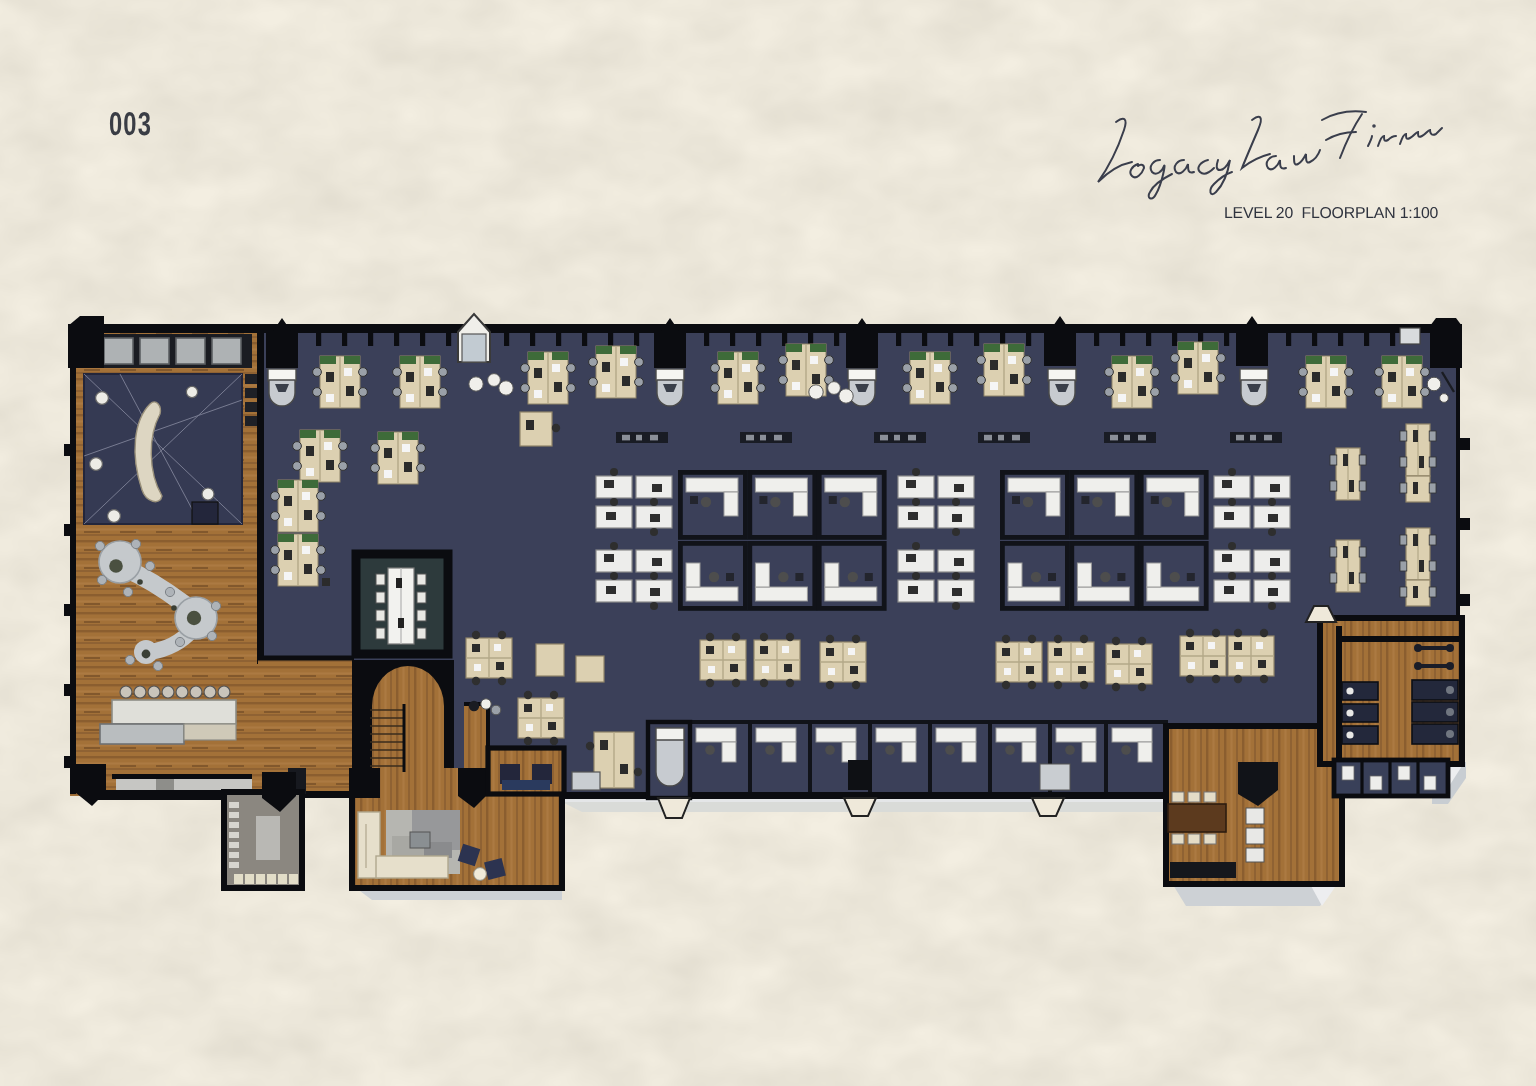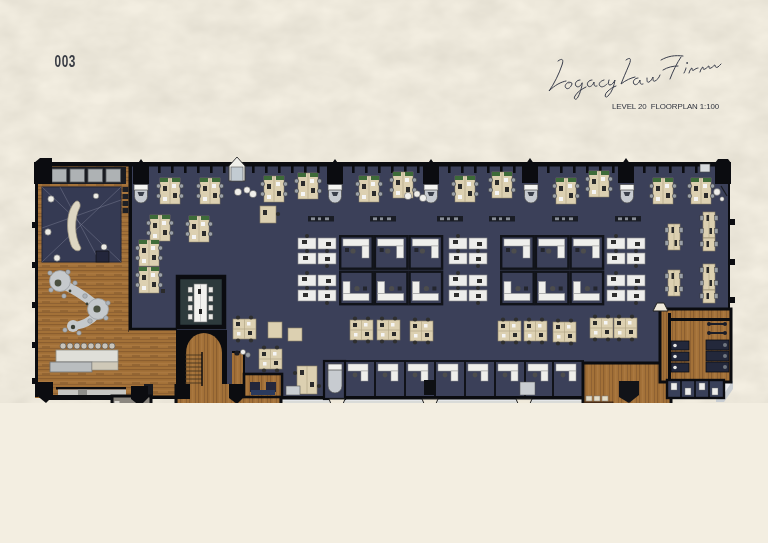--- a/index.html
+++ b/index.html
@@ -1,16 +1,16 @@
 <!DOCTYPE html>
 <html><head>
 <meta charset="utf-8">
 <style>
   html,body{margin:0;padding:0;background:#F3EEE1;}
-  #page{position:relative;width:768px;height:403px;overflow:hidden;font-family:"Liberation Sans",sans-serif;}
+  #page{position:relative;width:768px;height:543px;overflow:hidden;font-family:"Liberation Sans",sans-serif;}
 </style>
 </head>
 <body>
 <div id="page">
 <svg width="768" height="543" viewBox="0 0 768 543" xmlns="http://www.w3.org/2000/svg">
 <defs>
   <filter id="paper" x="0" y="0" width="100%" height="100%">
     <feTurbulence type="fractalNoise" baseFrequency="0.028 0.045" numOctaves="3" seed="7" result="n"></feTurbulence>
     <feColorMatrix in="n" type="matrix" values="0 0 0 0 0.55  0 0 0 0 0.52  0 0 0 0 0.44  0 0 0 0.45 -0.08"></feColorMatrix>
   </filter>

